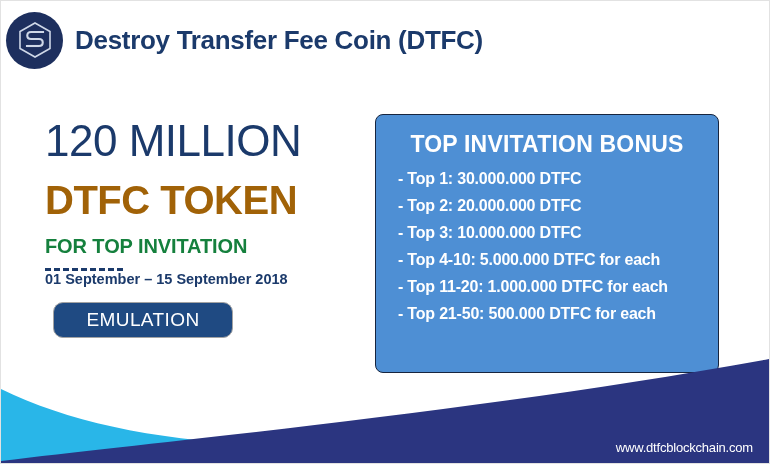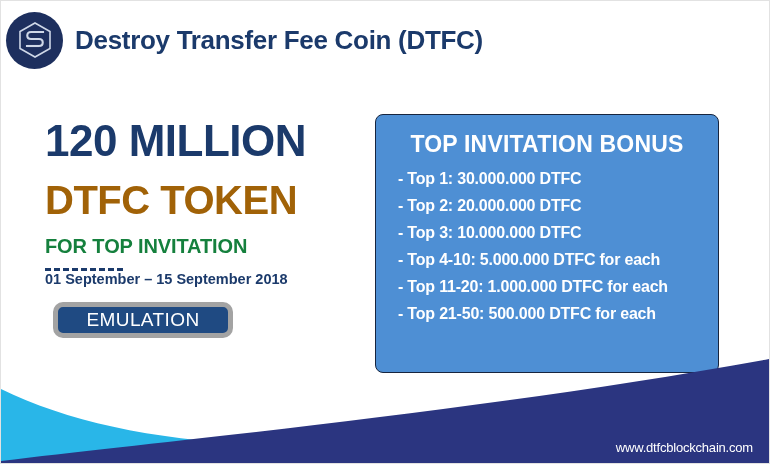--- a/index.html
+++ b/index.html
@@ -50,21 +50,21 @@
 
   
   #left-col {
     position: absolute;
     left: 44px;
     top: 118px;
     width: 310px;
   }
   #headline-amount {
     font-size: 44px;
-    font-weight: bold;
+    font-weight: normal;
     color: #1b3a6b;
     line-height: 1.02;
     letter-spacing: -0.5px;
   }
   #headline-token {
     margin-top: 16px;
     font-size: 40px;
     font-weight: bold;
     color: #a16207;
     line-height: 1.02;
@@ -89,21 +89,21 @@
     font-weight: bold;
     color: #1b3a6b;
   }
   #cta-button {
     margin-top: 15px;
     margin-left: 8px;
     width: 180px;
     height: 36px;
     border-radius: 10px;
     background: #1f4a82;
-    border: 5px solid #a3a3a3;
+    border: 1px solid #a3a3a3;
     color: #ffffff;
     font-size: 19px;
     display: flex;
     align-items: center;
     justify-content: center;
     letter-spacing: 0.4px;
     box-sizing: border-box;
     cursor: pointer;
   }
 

